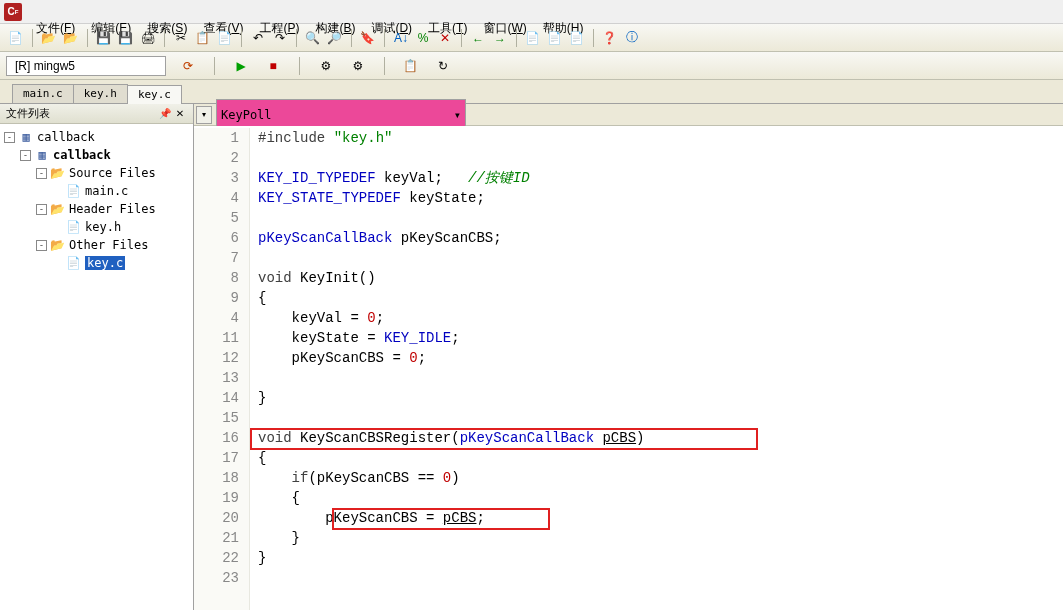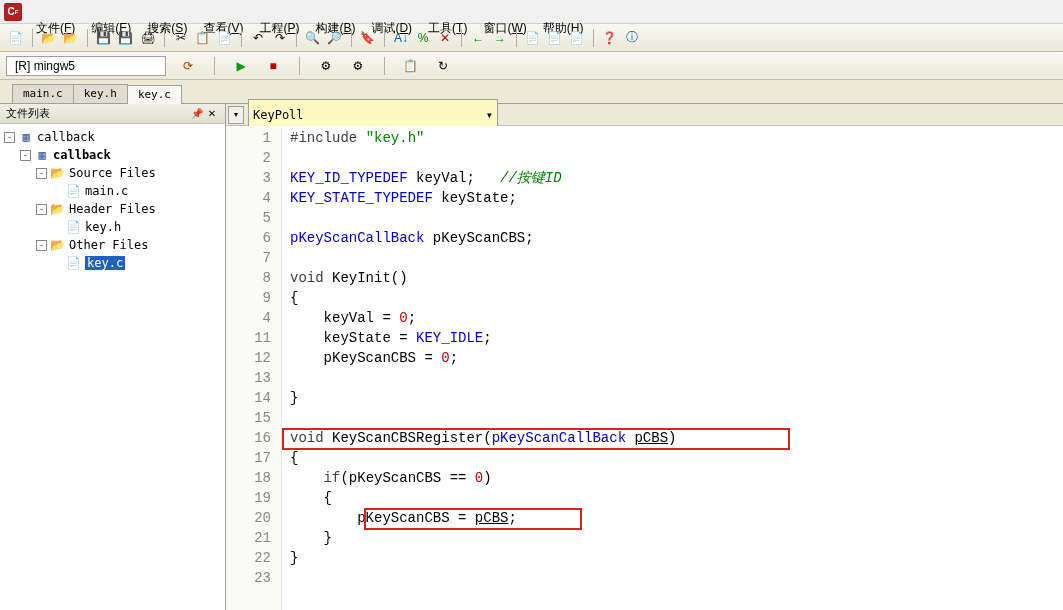--- a/index.html
+++ b/index.html
@@ -16,39 +16,39 @@
 
 .toolbar2 { display: flex; align-items: center; height: 28px; background: linear-gradient(#f8f8f4, #ece9d8); border-bottom: 1px solid #c0c0b0; padding: 2px 6px; gap: 12px; }
 .target-box { background: #fff; border: 1px solid #a0a0a0; padding: 2px 8px; width: 160px; height: 20px; display: flex; align-items: center; }
 
 .file-tabs { display: flex; height: 24px; background: #ece9d8; padding-left: 12px; padding-top: 4px; gap: 0; border-bottom: 1px solid #a0a0a0; }
 .file-tab { padding: 2px 10px; background: #e0ddd0; border: 1px solid #a0a0a0; border-bottom: none; margin-right: -1px; font-family: monospace; font-size: 11px; cursor: pointer; }
 .file-tab.active { background: #f8f8f4; position: relative; top: 1px; }
 
 .main-area { display: flex; height: calc(610px - 24px - 28px - 28px - 24px); }
 
-.sidebar { width: 226px; background: #fff; border-right: 1px solid #a0a0a0; display: flex; flex-direction: column; }
+.sidebar { width: 194px; background: #fff; border-right: 1px solid #a0a0a0; display: flex; flex-direction: column; }
 .sidebar-header { height: 20px; background: linear-gradient(#f0f0e8, #e0e0d0); border-bottom: 1px solid #c0c0b0; display: flex; align-items: center; padding: 0 6px; font-size: 11px; }
 .sidebar-header .spacer { flex: 1; }
 .pin-icon, .close-icon { width: 14px; height: 14px; cursor: pointer; display: flex; align-items: center; justify-content: center; font-size: 10px; }
 .tree { padding: 4px; font-size: 12px; font-family: "SimSun", monospace; }
 .tree-node { display: flex; align-items: center; height: 18px; white-space: nowrap; }
 .tree-indent { display: inline-block; }
 .tree-toggle { width: 11px; height: 11px; border: 1px solid #888; background: #fff; display: inline-flex; align-items: center; justify-content: center; font-size: 9px; line-height: 1; margin-right: 3px; cursor: pointer; color: #444; }
 .tree-icon { width: 16px; height: 14px; margin-right: 3px; display: inline-flex; align-items: center; justify-content: center; }
 .folder-icon { color: #d4a020; }
 .file-icon { color: #6080c0; }
 .proj-icon { color: #4060a0; }
 .tree-label.selected { background: #2060c0; color: #fff; padding: 0 2px; }
 .tree-label.bold { font-weight: bold; }
 
 .editor-area { flex: 1; display: flex; flex-direction: column; background: #fff; }
 .func-bar { height: 22px; display: flex; align-items: center; border-bottom: 1px solid #c0c0b0; background: #ece9d8; padding: 2px; gap: 4px; }
 .func-dd { width: 16px; height: 18px; border: 1px solid #a0a0a0; background: #f0f0e8; cursor: pointer; display: flex; align-items: center; justify-content: center; font-size: 8px; }
-.func-select { flex: 0 0 250px; height: 18px; border: 1px solid #a0a0a0; background: #fef9c3; font-family: monospace; font-size: 12px; padding: 15px 4px; display: flex; align-items: center; justify-content: space-between; cursor: pointer; }
+.func-select { flex: 0 0 250px; height: 18px; border: 1px solid #a0a0a0; background: #ec4899; font-family: monospace; font-size: 12px; padding: 15px 4px; display: flex; align-items: center; justify-content: space-between; cursor: pointer; }
 
 .code-area { flex: 1; display: flex; overflow: auto; font-family: "Consolas", "Courier New", monospace; font-size: 14px; line-height: 20px; background: #fff; padding-top: 2px; }
 .gutter { width: 56px; text-align: right; color: #888; padding-right: 10px; user-select: none; border-right: 1px solid #e8e8e0; background: #fafaf6; }
 .gutter .ln { height: 20px; }
 .code-lines { flex: 1; padding-left: 8px; position: relative; }
 .code-line { height: 20px; white-space: pre; }
 .kw { color: #404040; font-weight: normal; }
 .str { color: #008000; }
 .cmt { color: #008000; font-style: italic; }
 .num { color: #c00000; }

